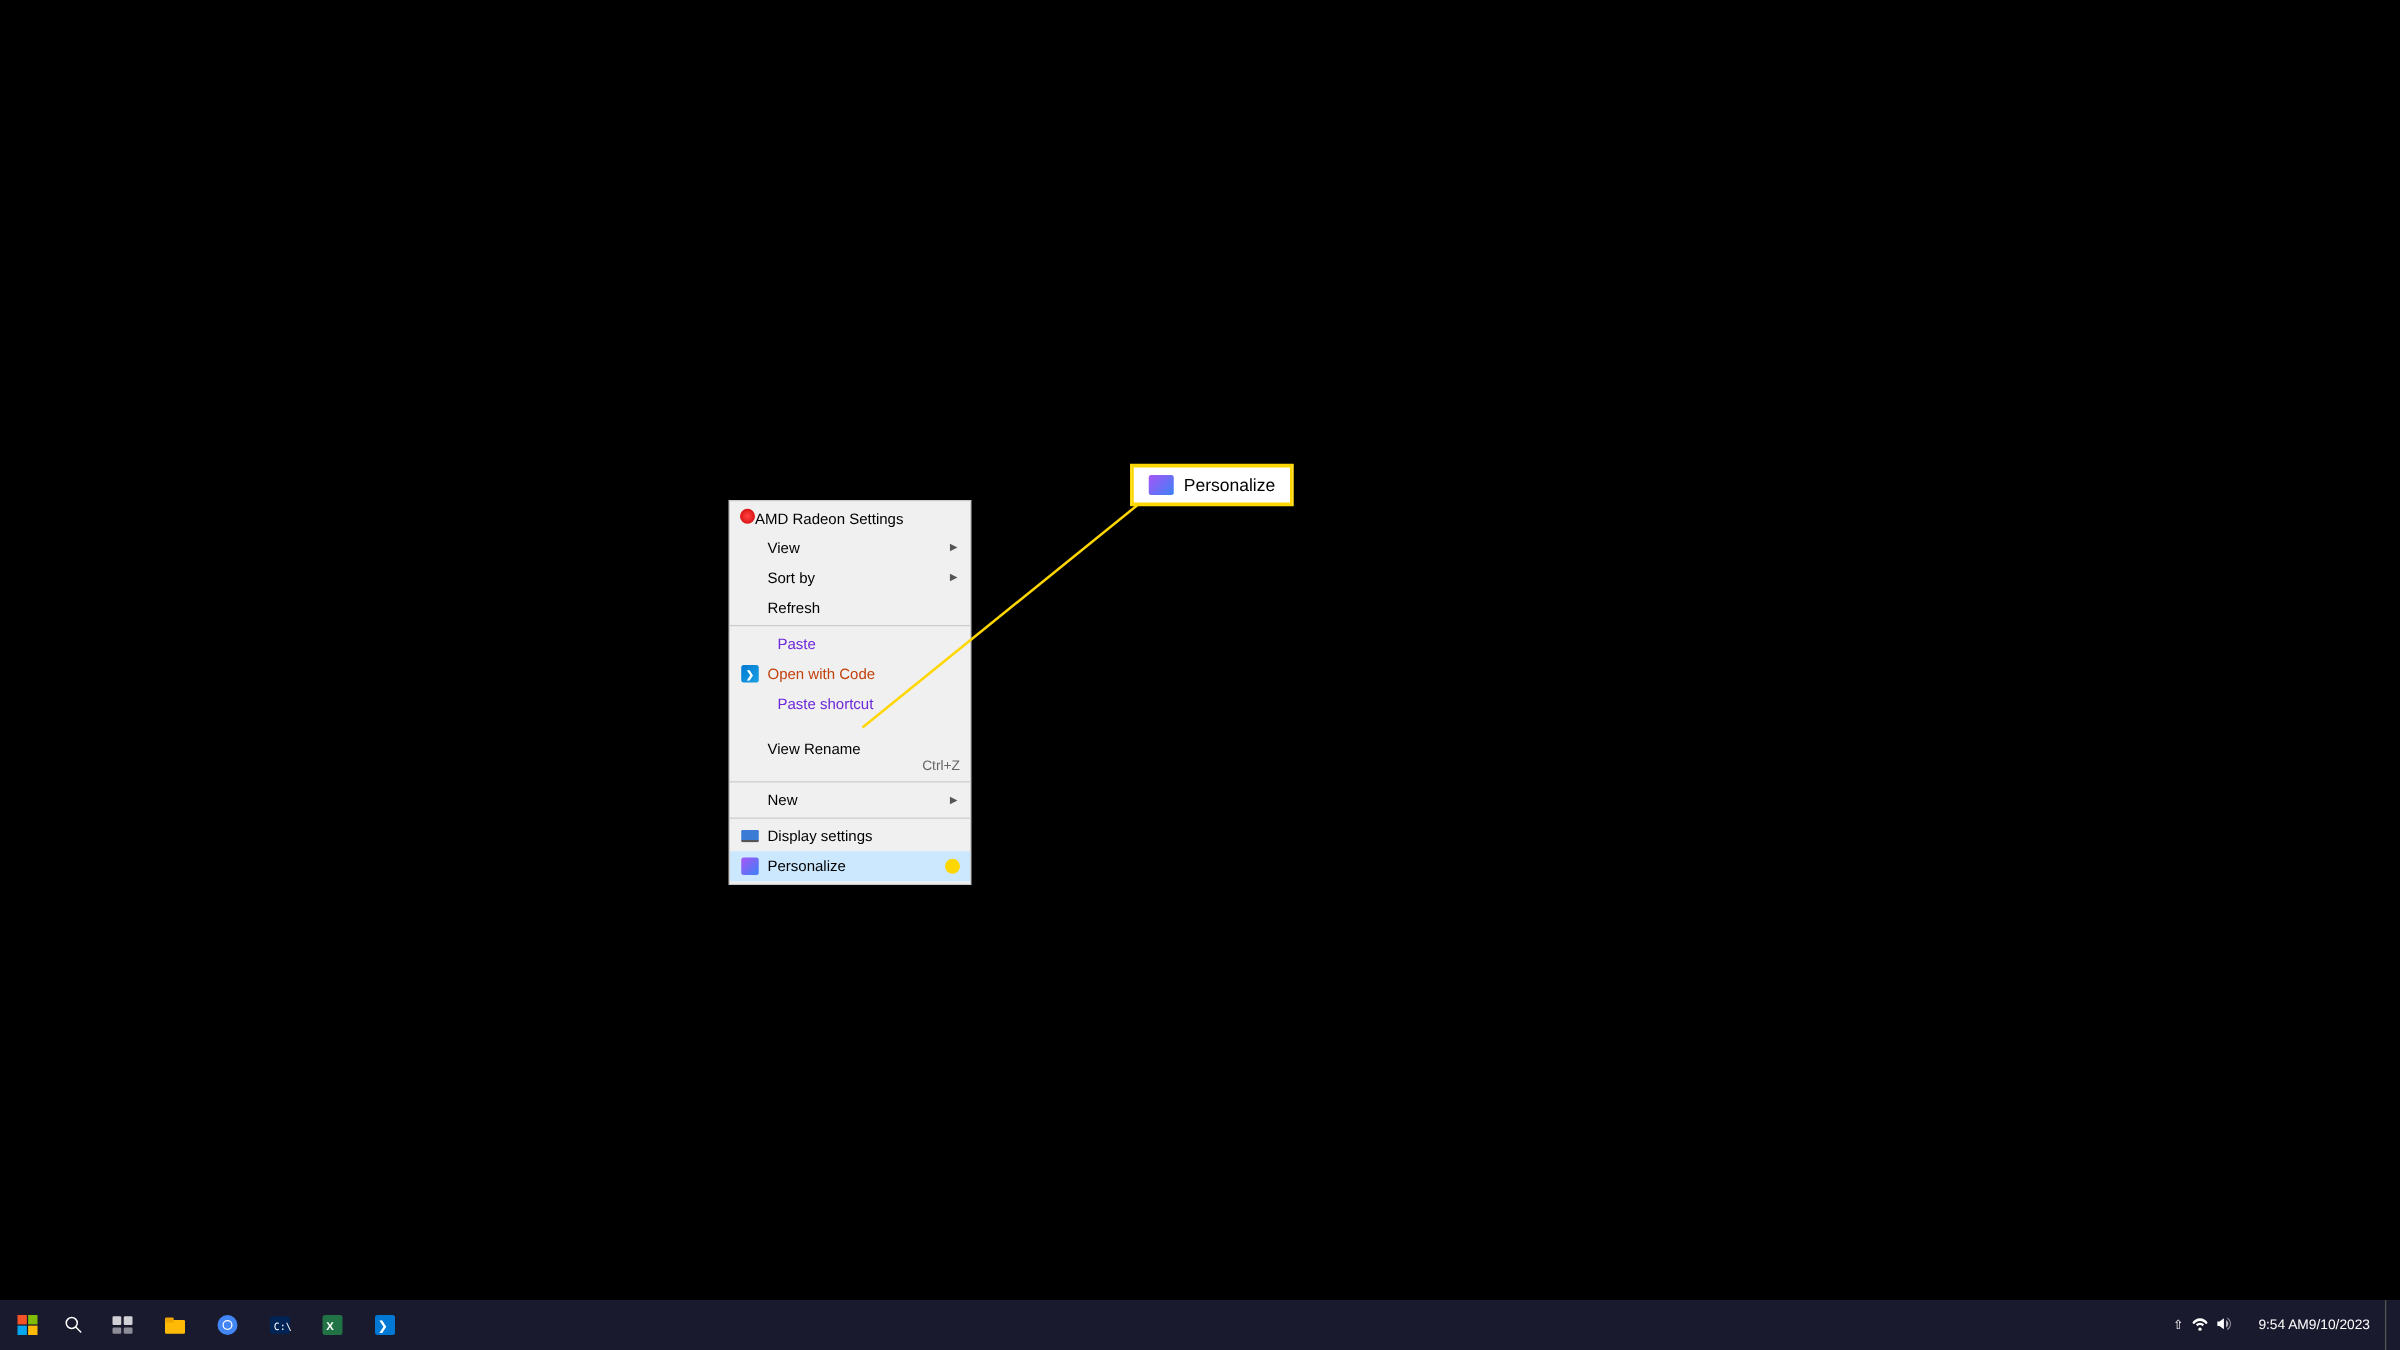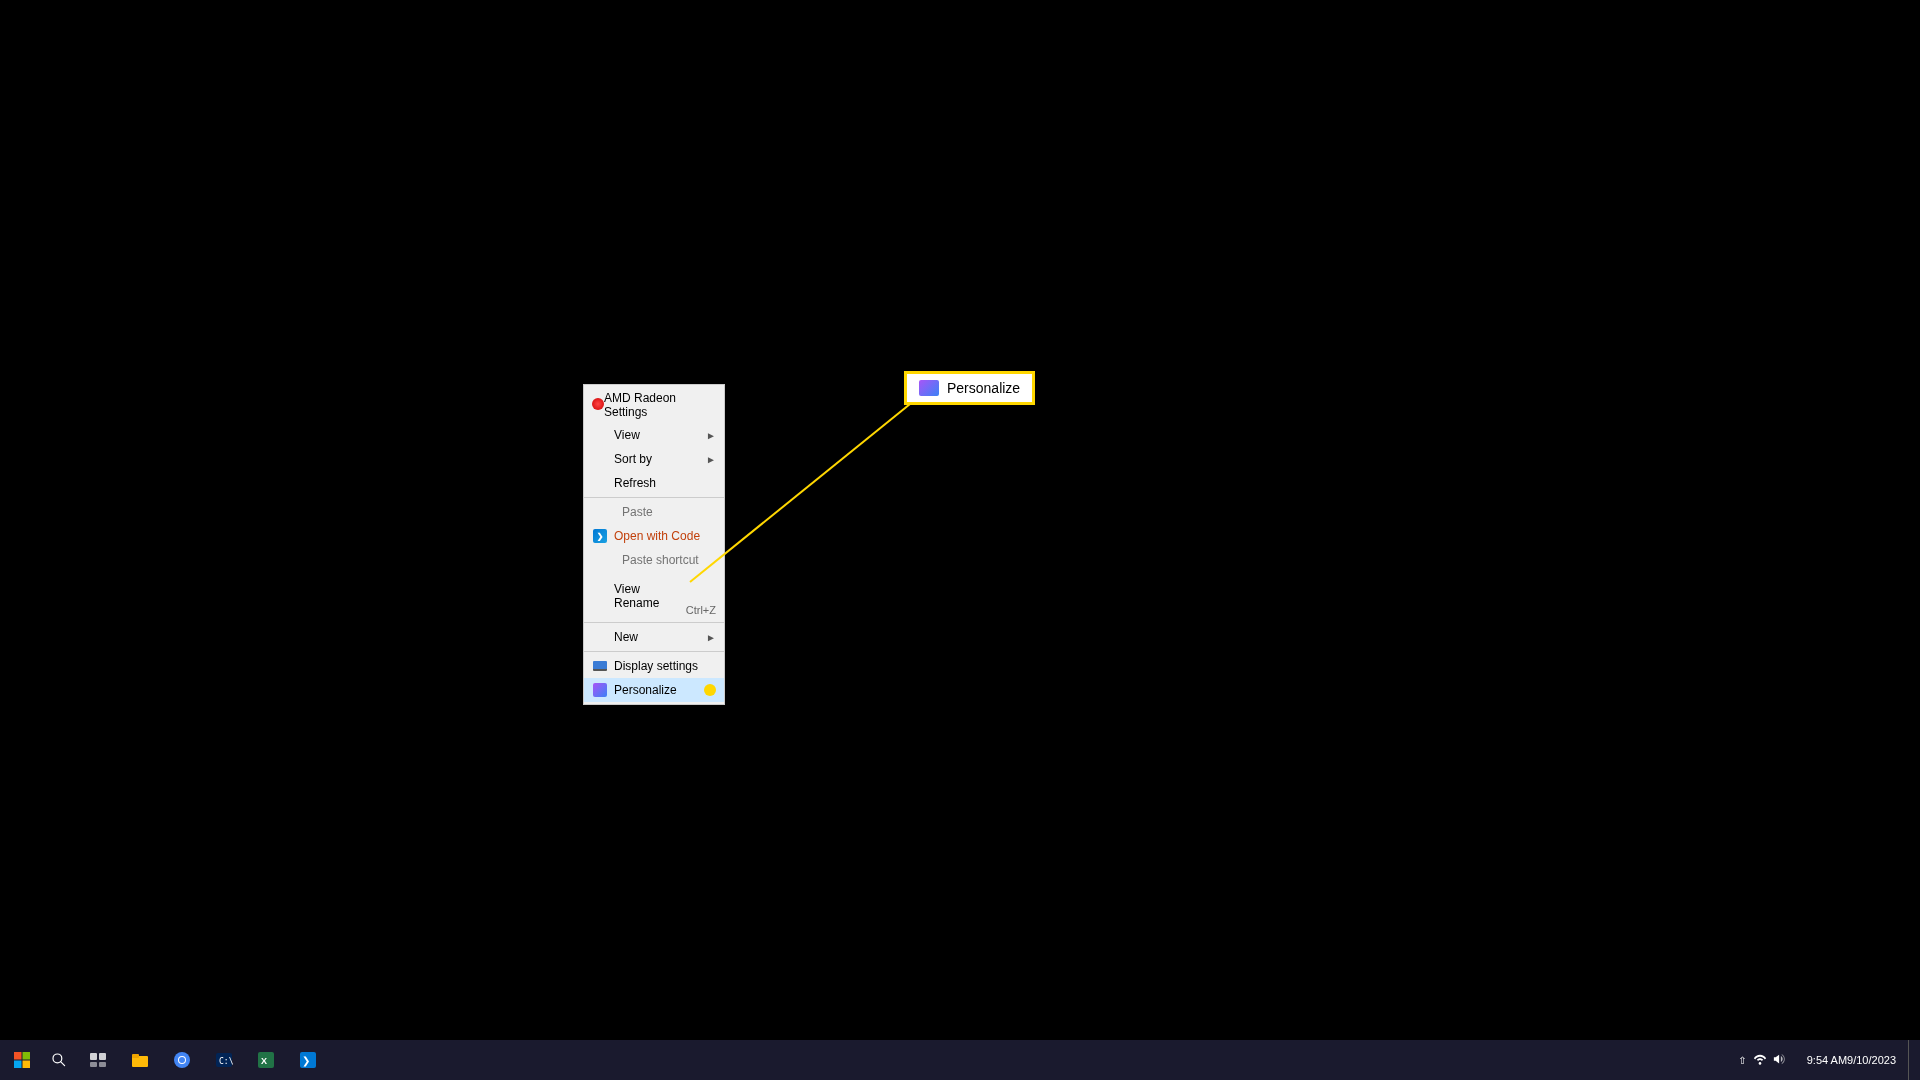--- a/index.html
+++ b/index.html
@@ -98,42 +98,42 @@
       color: #fff;
       line-height: 1.3;
       padding: 0 8px;
       cursor: pointer;
     }
 
     
     #context-menu {
       position: absolute;
       left: 583px;
-      top: 384px;
-      width: 142px;
+      top: 400px;
+      width: 194px;
       background: #f0f0f0;
       border: 1px solid #ccc;
       box-shadow: 2px 2px 8px rgba(0,0,0,0.4);
       z-index: 200;
       padding: 2px 0;
     }
 
     .ctx-item {
       display: flex;
       align-items: center;
       padding: 4px 8px;
       cursor: pointer;
       font-size: 12px;
       color: #000;
       min-height: 22px;
       position: relative;
     }
 
     .ctx-item.disabled {
-      color: #737373;
+      color: #6d28d9;
       cursor: default;
       padding-left: 16px;
     }
 
     .ctx-item.highlighted {
       background: #cce8ff;
     }
 
     .ctx-item .ctx-icon {
       width: 16px;

